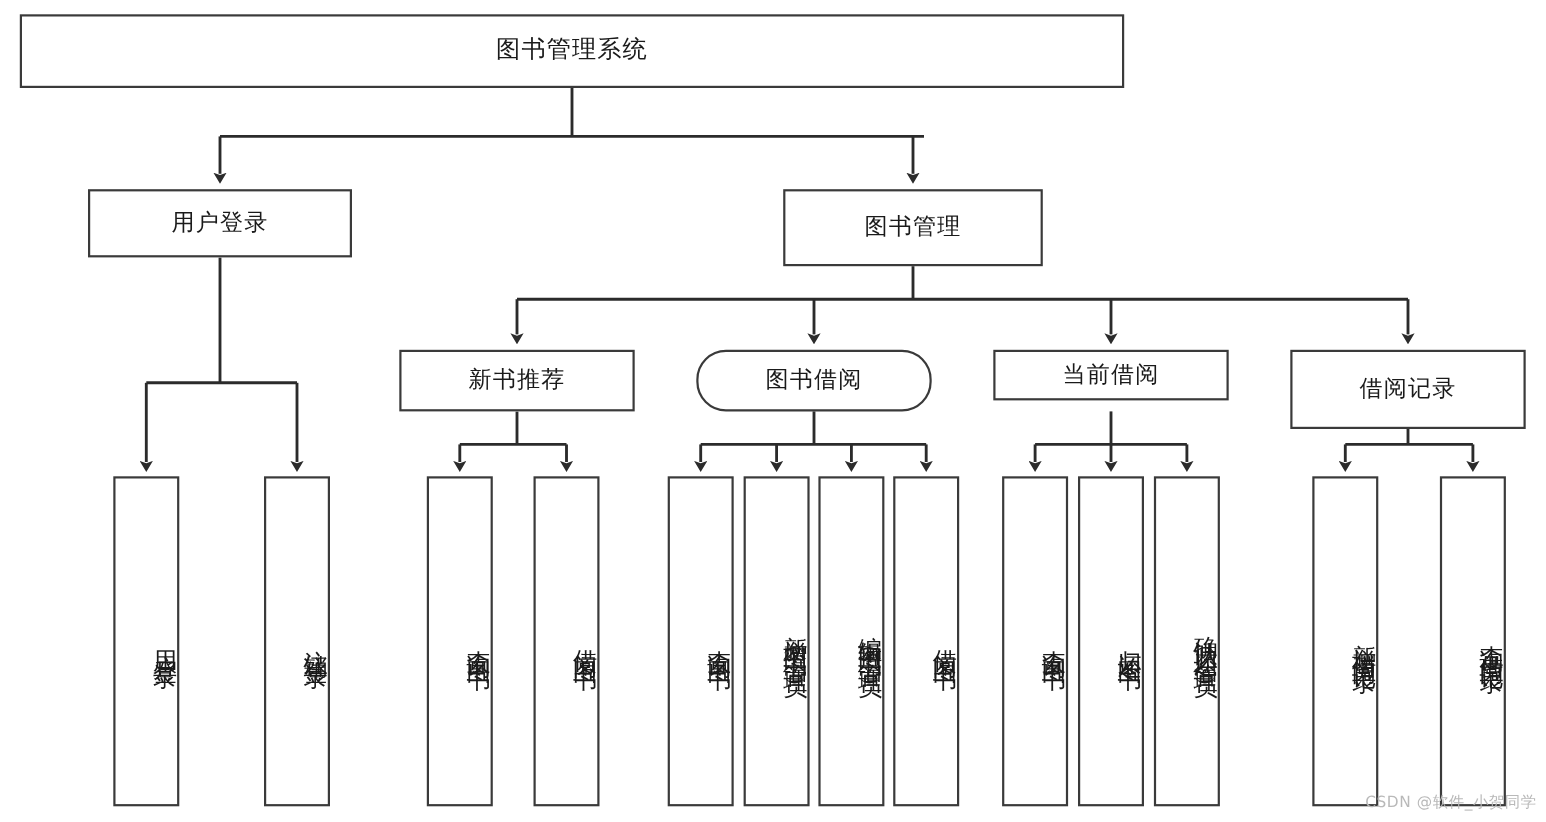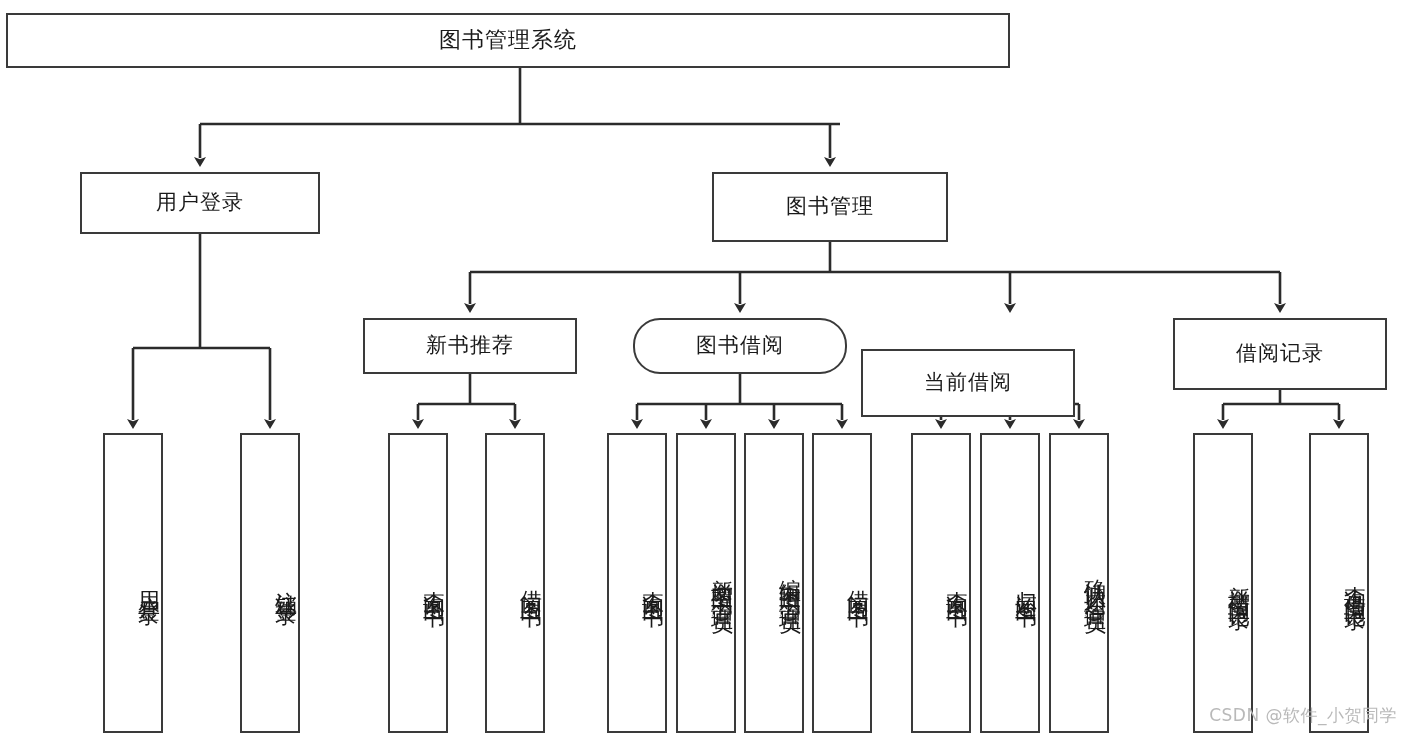--- a/index.html
+++ b/index.html
@@ -56,22 +56,22 @@
   }
   .node.v .vtext {
     writing-mode: vertical-rl;
     text-orientation: upright;
     display: block;
     text-align: center;
   }
   .watermark {
     position: absolute;
     right: 8px;
-    bottom: 20px;
-    font-size: 17px;
+    bottom: 8px;
+    font-size: 14px;
     color: #b9b9b9;
     letter-spacing: 0.5px;
     white-space: nowrap;
     font-family: "DejaVu Sans", "Liberation Sans", sans-serif;
   }
 </style>
 </head>
 <body>
 
 <div id="canvas">
@@ -119,38 +119,38 @@
       <path d="M1010,404 L1010,420" marker-end="url(#arrow)"></path>
       <path d="M1079,404 L1079,420" marker-end="url(#arrow)"></path>
 
       <path d="M1280,374 L1280,404"></path>
       <path d="M1223,404 L1339,404"></path>
       <path d="M1223,404 L1223,420" marker-end="url(#arrow)"></path>
       <path d="M1339,404 L1339,420" marker-end="url(#arrow)"></path>
     </g>
   </svg>
 
-  <div class="node h root" style="left:6px; top:13px; width:1004px; height:55px;align-items:center;">
+  <div class="node h root" style="left:18px; top:13px; width:1004px; height:67px;align-items:center;">
     <span>图书管理系统</span>
   </div>
 
   <div class="node h" style="left:80px; top:172px; width:240px; height:62px;">
     <span>用户登录</span>
   </div>
   <div class="node h" style="left:712px; top:172px; width:236px; height:70px;">
     <span>图书管理</span>
   </div>
 
   <div class="node h" style="left:363px; top:318px; width:214px; height:56px;">
     <span>新书推荐</span>
   </div>
   <div class="node h" style="left:633px; top:318px; width:214px; height:56px;border-radius:27px;">
     <span>图书借阅</span>
   </div>
-  <div class="node h" style="left:861px; top:318px; width:214px; height:68px;margin-top:31px;">
+  <div class="node h" style="left:903px; top:318px; width:214px; height:46px;">
     <span>当前借阅</span>
   </div>
   <div class="node h" style="left:1173px; top:318px; width:214px; height:72px;">
     <span>借阅记录</span>
   </div>
 
   <div class="node v" style="left:103px; top:433px; width:60px; height:300px;">
     <span class="vtext">用户登录</span>
   </div>
   <div class="node v" style="left:240px; top:433px; width:60px; height:300px;">

